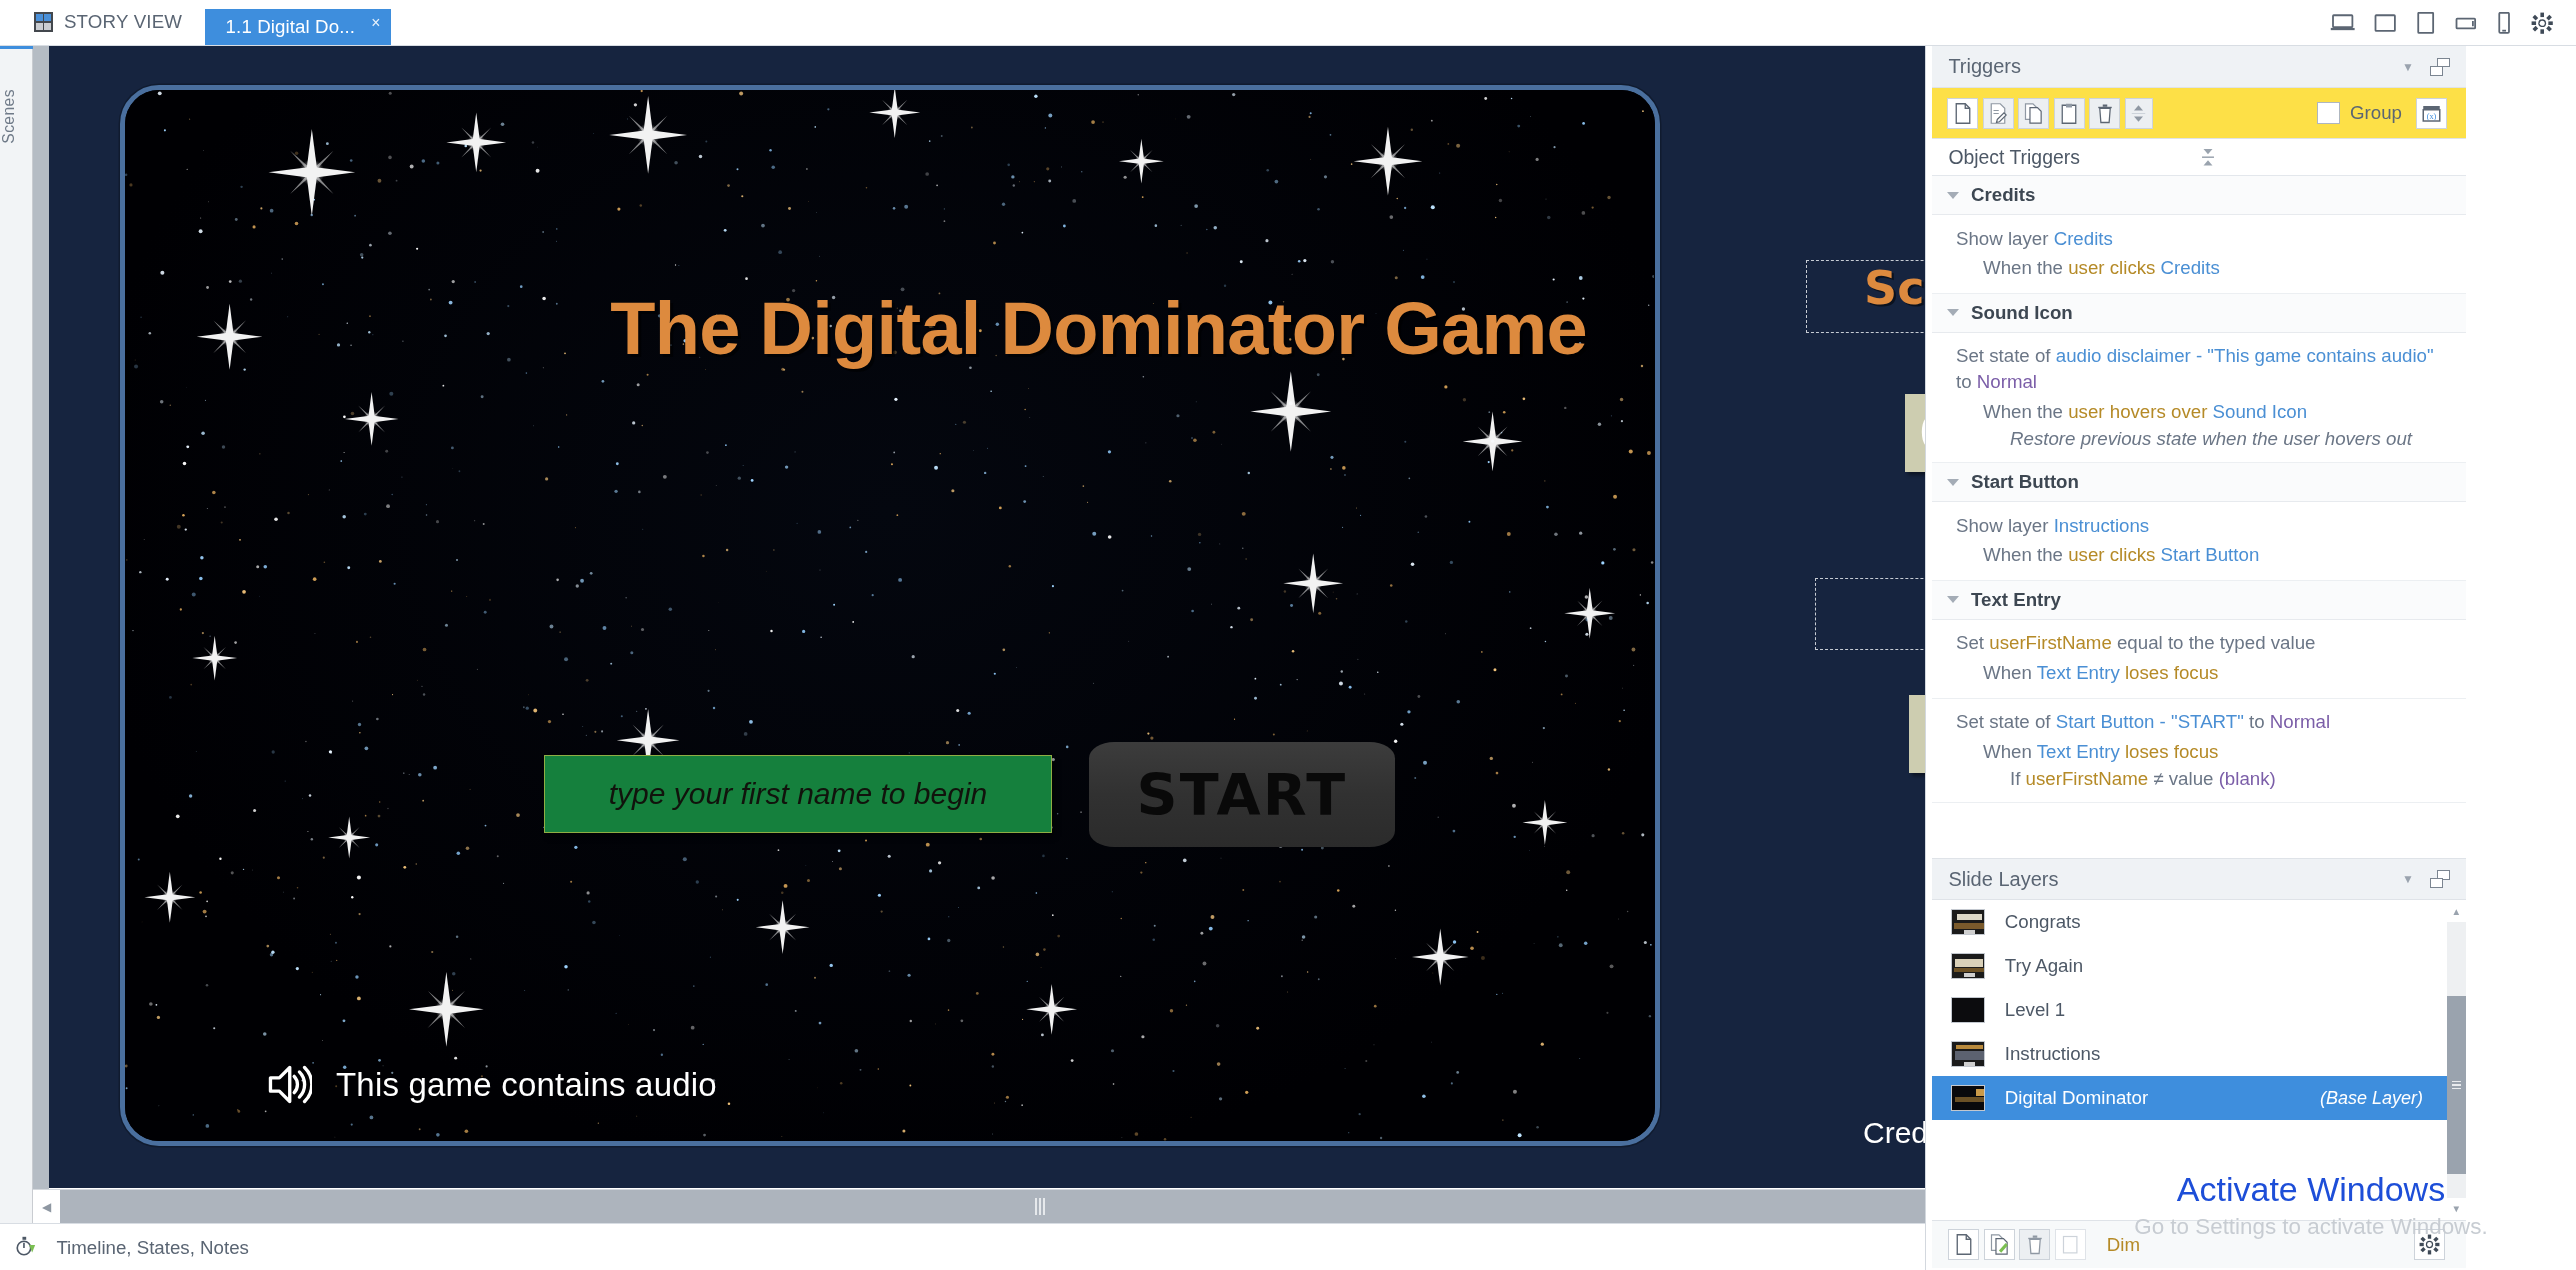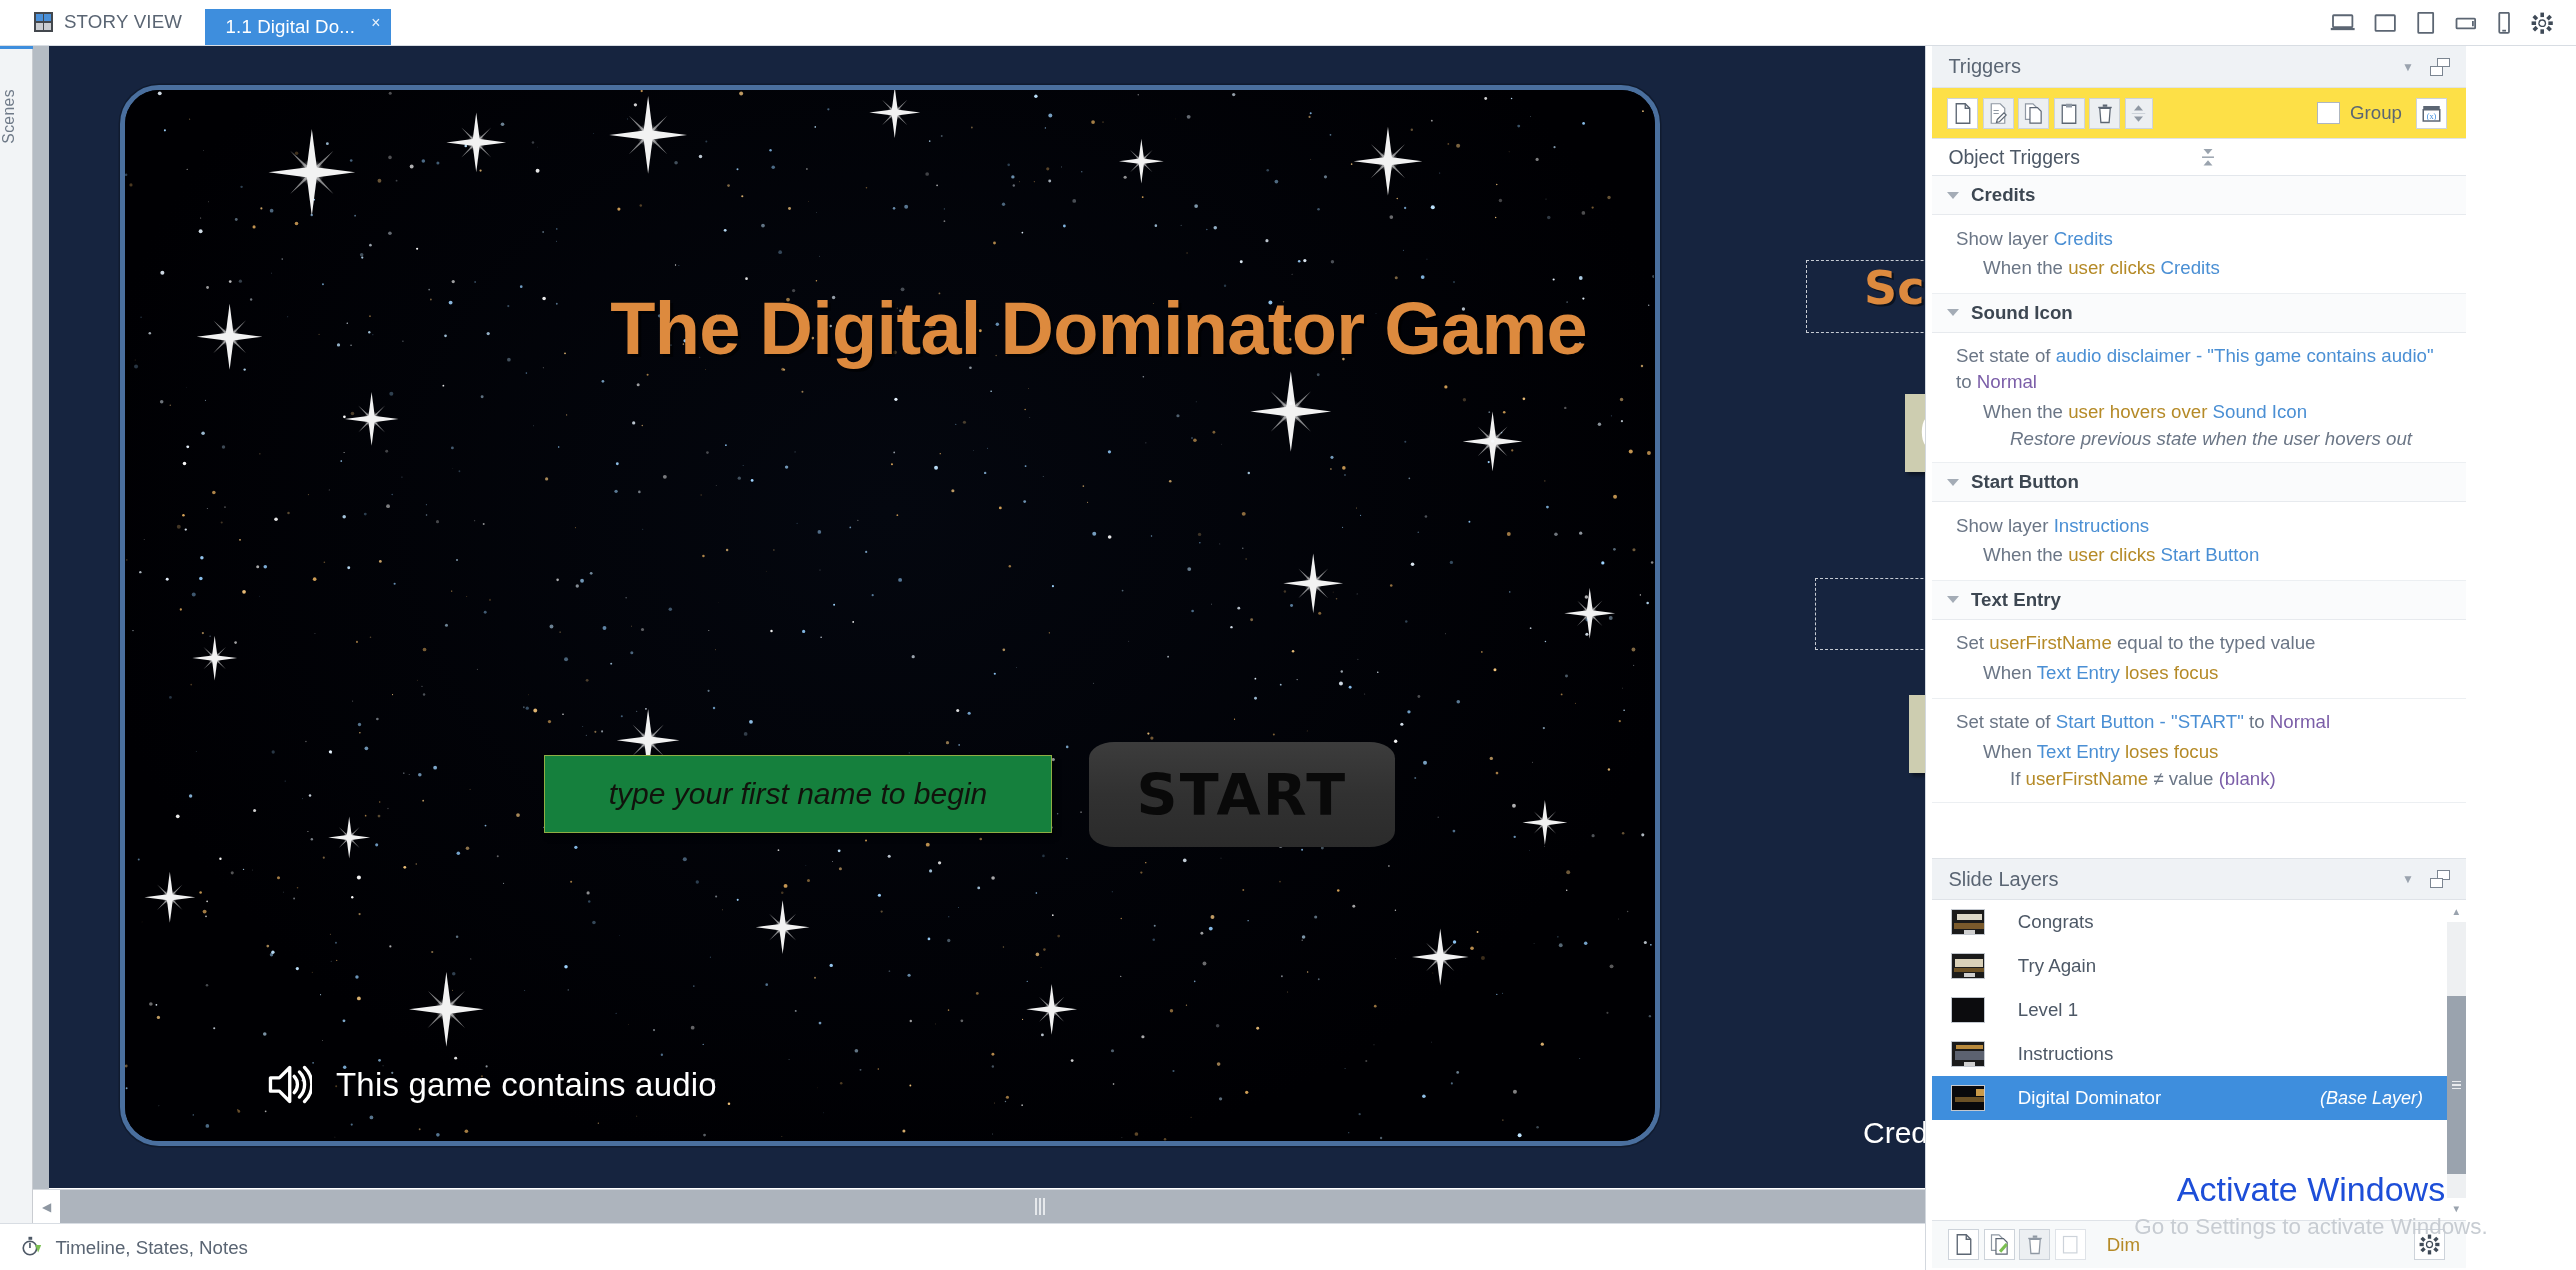--- a/index.html
+++ b/index.html
@@ -176,21 +176,21 @@
     display: flex; align-items: center; justify-content: center;
   }
   .hs-grip { width: 2.2px; height: 16.4px; background: #e6e9ec; margin: 0 1.1px; }
 
   
   .statusbar {
     position: absolute; left: 0; top: 1223px; width: 2047px; height: 48px;
     background: #ffffff; border-top: 0.7px solid #d8dde3;
     display: flex; align-items: center;
   }
-  .status-left { display: flex; align-items: center; gap: 12px; padding-left: 21px; }
+  .status-left { display: flex; align-items: center; gap: 19px; padding-left: 15px; }
   .status-text { font-size: 18.7px; color: #5a6573; }
   .status-right {
     position: absolute; right: 25.4px; top: 0; height: 48px;
     display: flex; align-items: center; gap: 34px;
   }
 
   
   .rightpane {
     position: absolute; left: 1925px; top: 46px; width: 541px; height: 1224px;
     background: #ffffff; border-left: 0.7px solid #d3d8de; padding-left: 6px;
@@ -251,21 +251,21 @@
   .layers-list { position: relative; height: 320px; background: #ffffff; }
   .layer-row {
     display: flex; align-items: center; height: 44px; padding-left: 19.4px;
   }
   .layer-row.sel { background: #3e8edd; justify-content: center; }
   .layer-thumb {
     width: 34px; height: 26px; border: 0.7px solid #c3c8cf; background: #1b1b1b;
     margin-right: 19.4px; flex: none; position: relative; overflow: hidden;
   }
   .layer-thumb i { position:absolute; display:block; }
-  .layer-name { font-size: 18.7px; color: #4d5866; flex: 1; margin-left: 13px; }
+  .layer-name { font-size: 18.7px; color: #4d5866; flex: 1; }
   .layer-row.sel .layer-name { color: #ffffff; }
   .layer-base { font-size: 18px; color: #4d5866; font-style: italic; padding-right: 43px; }
   .layer-row.sel .layer-base { color: #ffffff; }
 
   .layers-scroll {
     position: absolute; right: 0; top: 0; width: 19.4px; height: 320px; background: #eef0f2;
   }
   .ls-up, .ls-dn {
     height: 22.4px; background: #ffffff; display:flex; align-items:center; justify-content:center;
     color:#9aa3ae; font-size: 9.7px;

